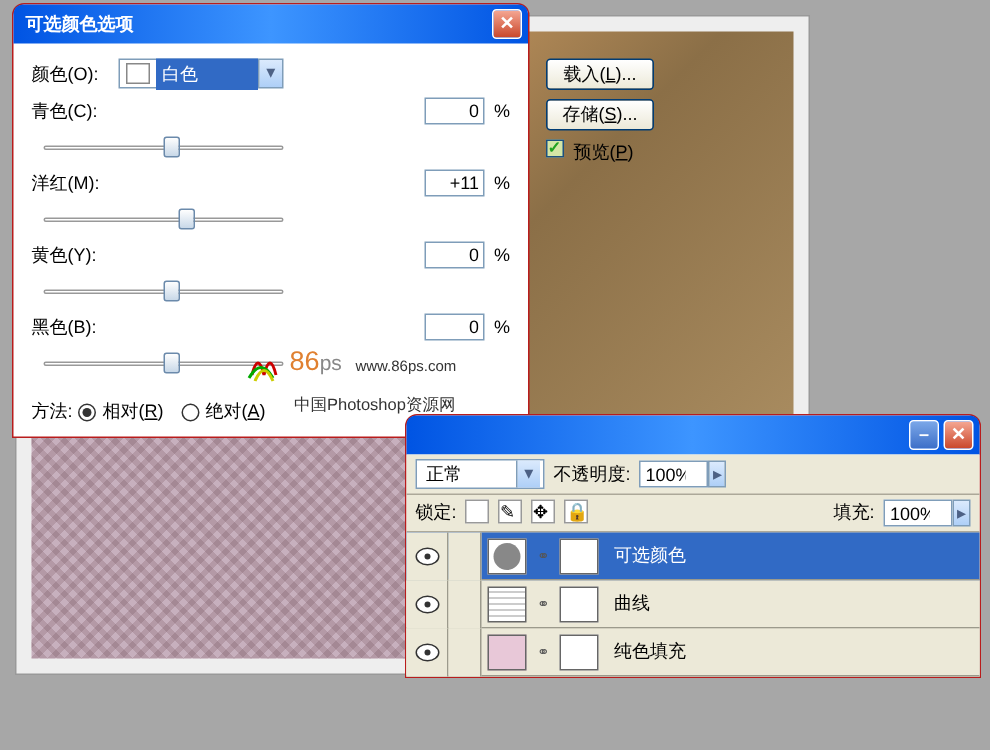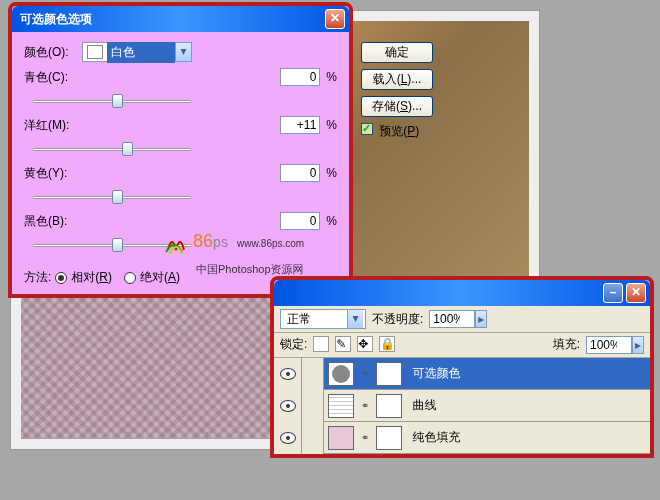--- a/index.html
+++ b/index.html
@@ -1,20 +1,20 @@
 <!DOCTYPE html>
 <html><head>
 <meta charset="utf-8">
 <style>
 *{box-sizing:border-box;margin:0;padding:0;font-family:"Microsoft YaHei",SimSun,Arial,sans-serif;font-size:12px}
 body{background:#a7a7a7;width:660px;height:500px;position:relative;overflow:hidden}
 .photo{position:absolute;left:10px;top:10px;width:530px;height:440px;background:#eee;border:1px solid #999}
 .photo-inner{position:absolute;left:10px;top:10px;right:10px;height:260px;background:linear-gradient(135deg,#d4a574 0%,#c89860 30%,#8b6f47 60%,#a88b5f 100%)}
 .photo-lower{position:absolute;left:10px;top:280px;right:10px;bottom:10px;background:repeating-linear-gradient(45deg,#d8c4d0 0,#d8c4d0 4px,#b89aa8 4px,#b89aa8 8px),repeating-linear-gradient(-45deg,#d8c4d0 0,#d8c4d0 4px,#b89aa8 4px,#b89aa8 8px);background-blend-mode:multiply;opacity:0.7}
-.dlg{position:absolute;background:#f0abfc;border:4px solid #b91c1c}
+.dlg{position:absolute;background:#ffffff;border:1px solid #b91c1c}
 .titlebar{height:26px;background:linear-gradient(to right,#0054e3,#3d95ff,#0054e3);color:#fff;display:flex;align-items:center;padding:0 4px 0 8px;font-weight:bold;border-radius:6px 6px 0 0}
 .titlebar .tt{flex:1}
 .close-btn{width:20px;height:20px;background:linear-gradient(#f5a793,#c9472b);border:1px solid #fff;border-radius:3px;color:#fff;text-align:center;line-height:16px;font-weight:bold;cursor:pointer}
 .mini-btn{width:20px;height:20px;background:linear-gradient(#7ba7e8,#3d6fc8);border:1px solid #fff;border-radius:3px;color:#fff;text-align:center;line-height:16px;margin-right:3px;cursor:pointer}
 .sc-dlg{left:8px;top:2px;width:345px;border-radius:8px 8px 0 0}
 .sc-body{padding:10px 12px 34px 12px;position:relative}
 .row{display:flex;align-items:center;margin-bottom:6px}
 .lbl{width:58px;padding-right:4px}
 .color-sel{display:flex;align-items:center;border:1px solid #7f9db9;background:#fff;height:20px;width:110px}
 .swatch{width:16px;height:14px;background:#fff;border:1px solid #888;margin:0 4px}
@@ -136,21 +136,20 @@
 
     <div class="method-row">
       <span>方法:</span>
       <span class="radio sel"></span>
       <span>相对(<span class="underline">R</span>)</span>
       <span class="radio" style="margin-left:8px"></span>
       <span>绝对(<span class="underline">A</span>)</span>
     </div>
   </div>
   <div class="btn-col">
-    <button class="btn">确定</button>
     <button class="btn">载入(<span class="underline">L</span>)...</button>
     <button class="btn">存储(<span class="underline">S</span>)...</button>
     <div style="margin-top:4px">
       <span class="chk"></span>
       <span style="margin-left:3px">预览(<span class="underline">P</span>)</span>
     </div>
   </div>
 </div>
 
 <div class="wm">

